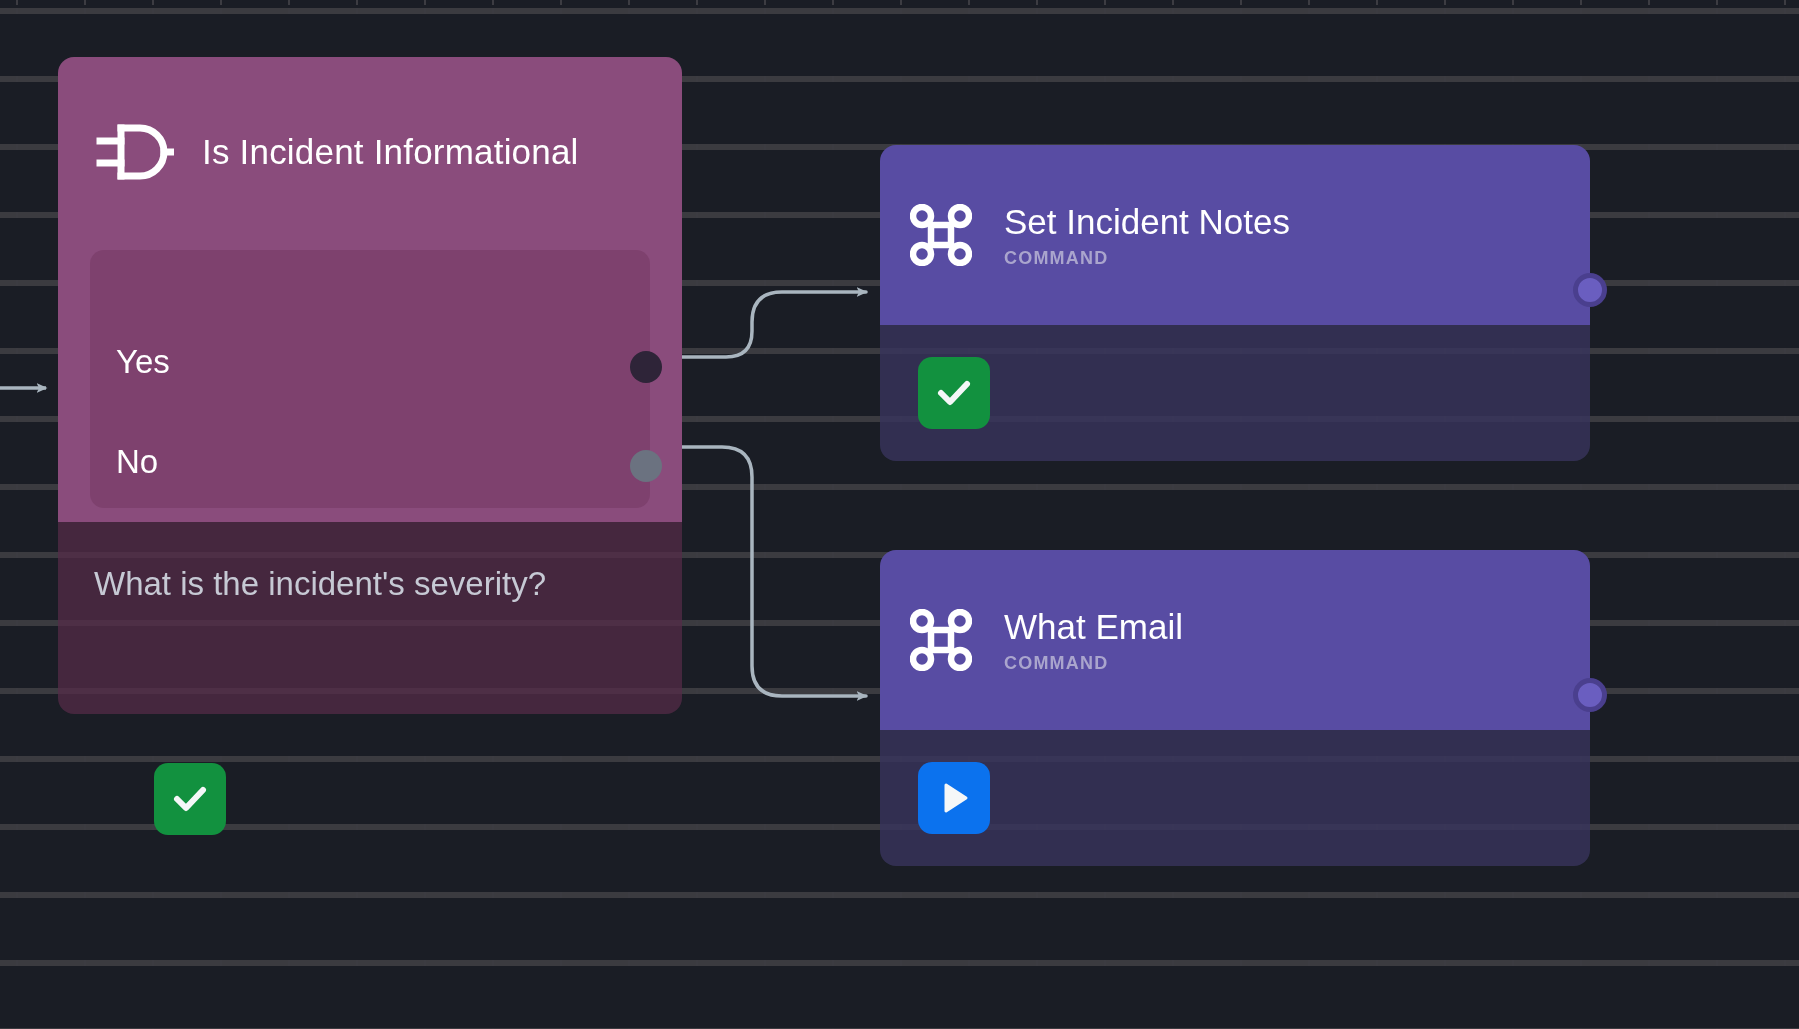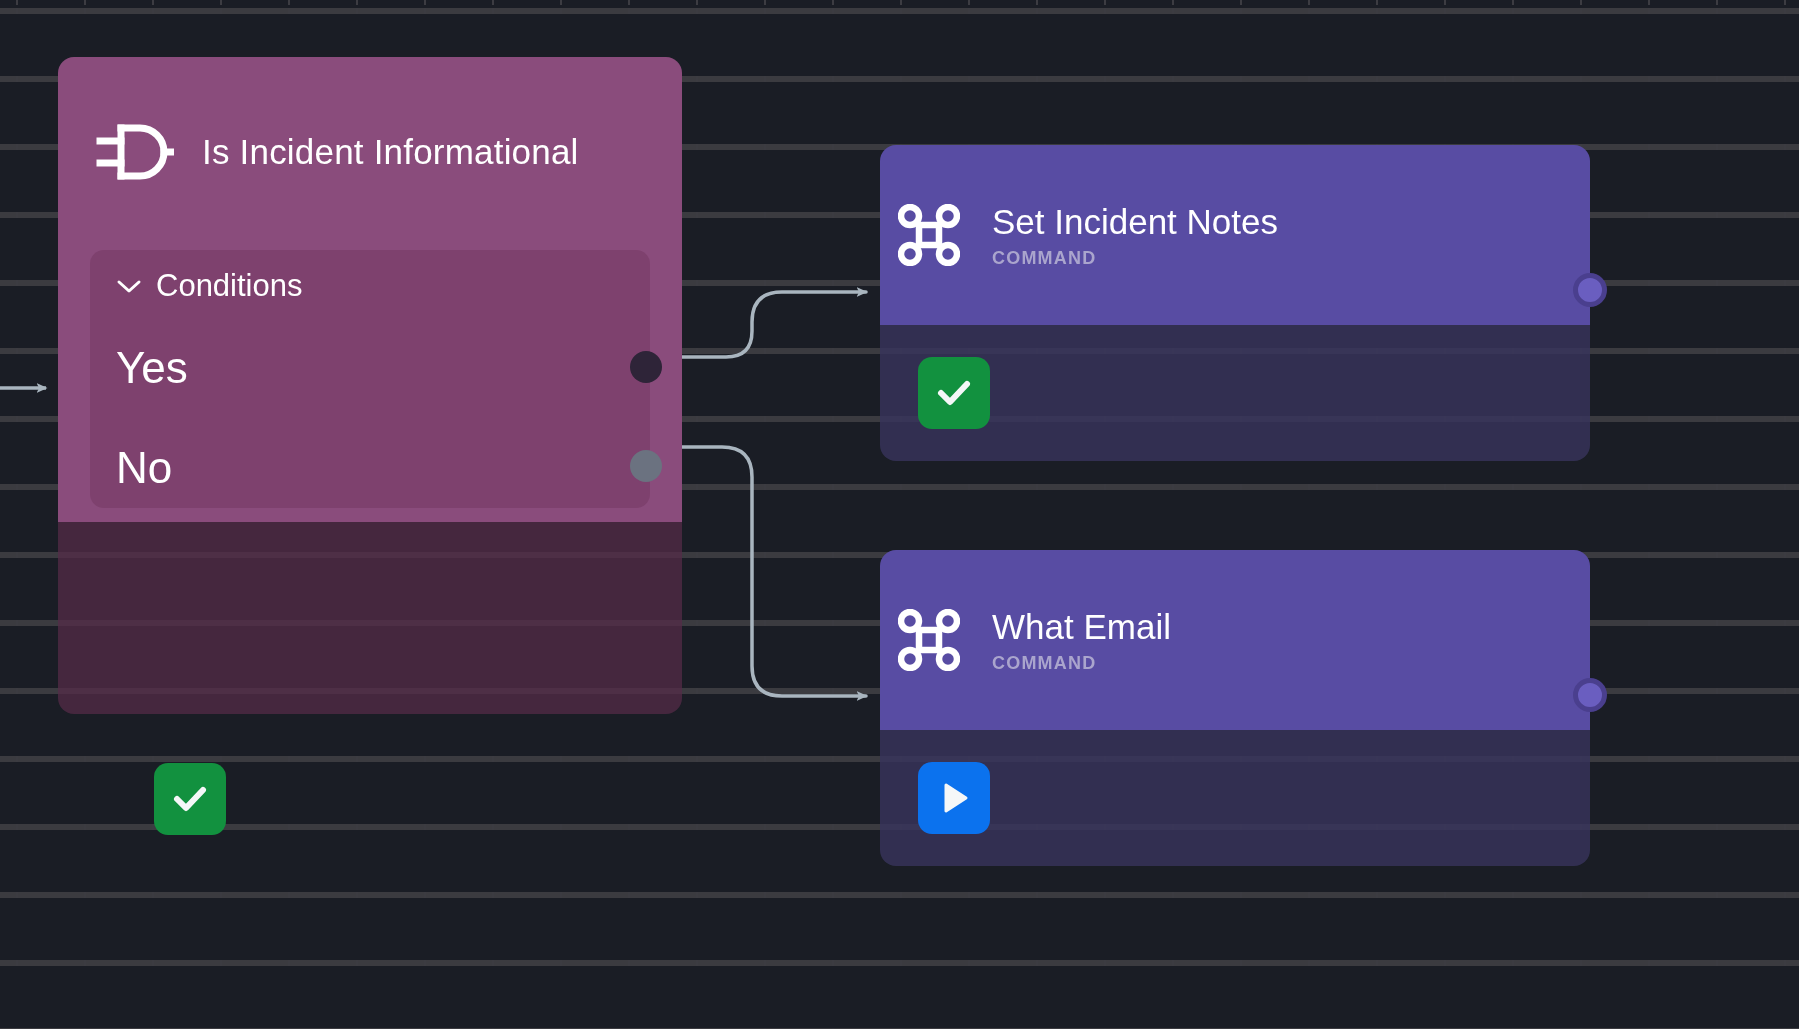--- a/index.html
+++ b/index.html
@@ -83,21 +83,21 @@
     border-radius:14px;
   }
   .conditions-head {
     display:flex; align-items:center; gap:14px;
     padding:18px 0 0 26px;
   }
   .chev { width:26px; height:16px; flex:0 0 auto; }
   .conditions-label { font-size:31px; color:#fff; }
   .cond-row {
     position:absolute; left:26px;
-    font-size:44px; color:#ffffff;
+    font-size:33px; color:#ffffff;
   }
   #cond-row-yes { top:93px; }
   #cond-row-no  { top:193px; }
 
   .port {
     position:absolute; width:32px; height:32px; border-radius:50%;
   }
   #port-yes { left:540px; top:101px; background:#2e2438; }
   #port-no  { left:540px; top:200px; background:#6b7280; }
 
@@ -113,21 +113,21 @@
   }
   .chip.green { background:#12913f; }
   .chip.blue  { background:#0b72ee; }
   #cond-check { left:96px; top:706px; }
 
   
   .cmd-node { width:710px; }
   .cmd-head {
     background:#584ca3; height:180px;
     border-radius:16px 16px 0 0;
-    display:flex; align-items:center; padding-left:18px; gap:32px;
+    display:flex; align-items:center; padding-left:30px; gap:32px;
   }
   .cmd-body {
     background:rgba(56,52,92,0.80); height:136px;
     border-radius:0 0 16px 16px;
     display:flex; align-items:center; padding-left:38px;
   }
   .cmd-icon { width:62px; height:62px; flex:0 0 auto; }
   .cmd-titles { display:flex; flex-direction:column; gap:6px; }
   .cmd-title { font-size:35px; color:#fff; }
   .cmd-sub {
@@ -191,34 +191,29 @@
           <path d="M27,12 L46,12 A24,24 0 0 1 46,60 L27,60"></path>
           <path d="M70,36 L78,36"></path>
         </g>
       </svg>
       <div class="cond-titles">
         <div class="node-title">Is Incident Informational</div>
       </div>
     </div>
 
     <div class="conditions-panel">
-      <div class="conditions-head">
-        <svg class="chev" viewBox="0 0 26 16">
-          <path d="M3,4 L13,13 L23,4" stroke="#ffffff" stroke-width="3" fill="none" stroke-linecap="round" stroke-linejoin="round"></path>
-        </svg>
-        <span class="conditions-label">Conditions</span>
-      </div>
 
       <div class="cond-row" id="cond-row-yes">Yes</div>
       <div class="port" id="port-yes"></div>
 
       <div class="cond-row" id="cond-row-no">No</div>
       <div class="port" id="port-no"></div>
     </div>
 
+    <div class="cond-question">What is the incident's severity?</div>
 
     <div class="chip green" id="cond-check">
       <svg width="44" height="44" viewBox="0 0 44 44">
         <path d="M9,22 L18,31 L35,13" stroke="#f5f7f8" stroke-width="6" fill="none" stroke-linecap="round" stroke-linejoin="round"></path>
       </svg>
     </div>
   </div>
 
   <div class="node cmd-node" id="notes-node">
     <div class="cmd-head">

